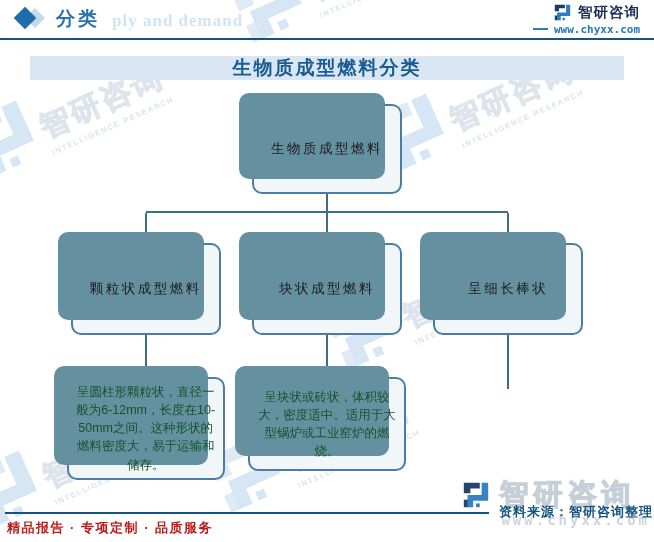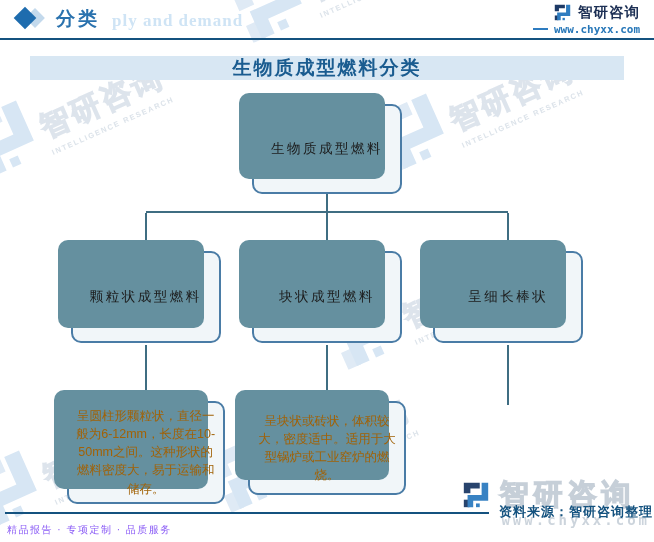--- a/index.html
+++ b/index.html
@@ -51,31 +51,31 @@
   .card{position:relative;z-index:0;background:#f1f6f9;border:2px solid #4a7ca6;
         border-radius:10px;box-sizing:border-box;}
   .card::before{content:"";position:absolute;inset:0;transform:translate(-15px,-13px);
                 background:#65909f;border-radius:10px;z-index:-1;}
   .node{width:150px;height:90px;display:flex;align-items:center;justify-content:center;}
   .node span{font-size:13.5px;color:#1c1c1c;letter-spacing:2.5px;}
   .root{margin:24px auto 0;}
   .stem{width:2px;height:17px;background:#3f6d82;margin:0 auto;}
   .hline{height:2px;background:#3f6d82;margin-left:16.67%;margin-right:16.67%;}
   .cols{display:flex;}
-  .col{flex:1;display:flex;flex-direction:column;align-items:center;gap:8px;}
+  .col{flex:1;display:flex;flex-direction:column;align-items:center;}
   .drop{width:2px;height:44px;background:#3f6d82;margin-bottom:-14px;}
   .col .node{height:92px;}
   .link{width:2px;height:60px;background:#3f6d82;margin-top:-6px;margin-bottom:-12px;}
   .desc{width:158px;min-height:94px;padding:4px 6px;display:flex;align-items:center;justify-content:center;}
-  .desc span{font-size:12.5px;line-height:1.45;color:#a16207;text-align:center;}
+  .desc span{font-size:12.5px;line-height:1.45;color:#14532d;text-align:center;}
 
   
   .footer-line{position:absolute;left:5px;bottom:28px;width:484px;height:2px;background:#14527f;z-index:3;}
-  .footer-left{position:absolute;left:7px;bottom:5px;font-size:10px;font-weight:normal;
-               color:#8b5cf6;letter-spacing:1.5px;z-index:3;}
+  .footer-left{position:absolute;left:7px;bottom:5px;font-size:13px;font-weight:bold;
+               color:#b91c1c;letter-spacing:1.5px;z-index:3;}
   .footer-source{position:absolute;right:1px;bottom:21px;font-size:13px;font-weight:bold;
                  color:#14527f;letter-spacing:1px;z-index:3;}
 </style>
 </head>
 <body>
 
 <svg width="0" height="0" style="position:absolute" aria-hidden="true">
   <symbol id="zy-logo" viewBox="0 0 32 32">
     <path style="fill:var(--c1,#1d3a66)" d="M3 3h17v6H10v5H3z"></path>
     <path style="fill:var(--c1,#1d3a66)" d="M3 21h6v8H3z"></path>

